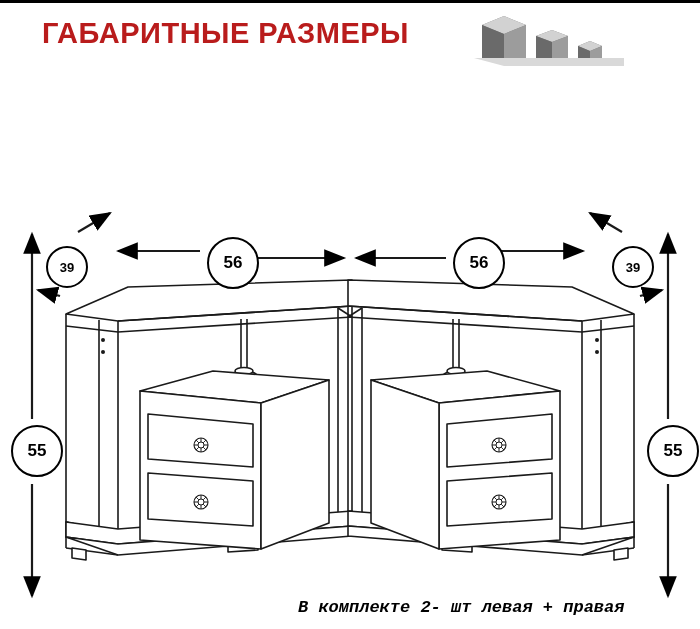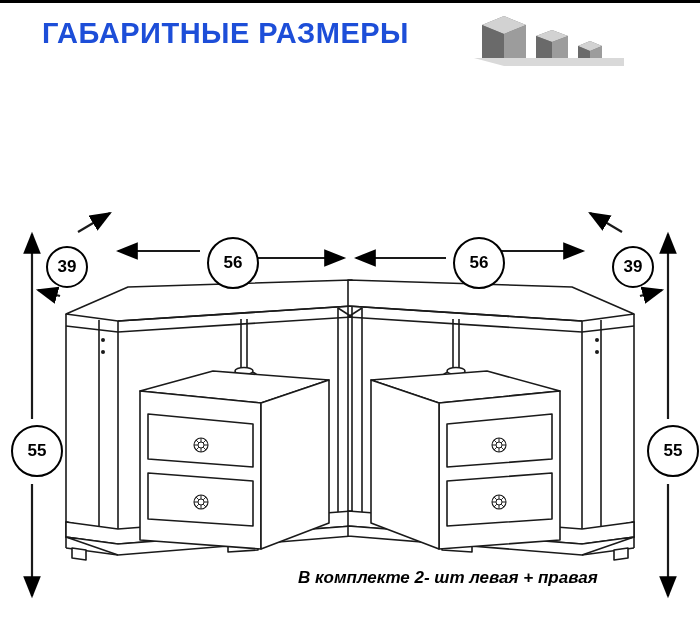--- a/index.html
+++ b/index.html
@@ -32,21 +32,21 @@
     height: 3px;
     background: #000000;
   }
   #header-title {
     position: absolute;
     left: 42px;
     top: 17px;
     font-size: 29px;
     font-weight: bold;
     letter-spacing: 0.5px;
-    color: #1d4ed8;
+    color: #b91c1c;
     white-space: nowrap;
     font-family: "Liberation Sans", sans-serif;
   }
   #header-logo {
     position: absolute;
     left: 474px;
     top: 8px;
     width: 150px;
     height: 60px;
   }
@@ -69,40 +69,40 @@
     display: flex;
     align-items: center;
     justify-content: center;
     font-weight: bold;
     color: #000000;
     font-family: "Liberation Sans", sans-serif;
   }
   .dim-badge.small {
     width: 42px;
     height: 42px;
-    font-size: 17px;
+    font-size: 13px;
   }
   .dim-badge.large {
     width: 52px;
     height: 52px;
     font-size: 17px;
   }
   #badge-w-left  { left: 207px; top: 163px; }
   #badge-w-right { left: 453px; top: 163px; }
   #badge-d-left  { left: 46px;  top: 172px; }
   #badge-d-right { left: 612px; top: 172px; }
   #badge-h-left  { left: 11px;  top: 351px; }
   #badge-h-right { left: 647px; top: 351px; }
 
   
   #caption {
     position: absolute;
     left: 298px;
-    top: 494px;
-    font-family: Liberation Sans, sans-serif;
+    top: 524px;
+    font-family: Liberation Mono, monospace;
     font-style: italic;
     font-weight: bold;
     font-size: 17px;
     color: #000000;
     white-space: nowrap;
   }
 </style>
 </head>
 <body>
 

